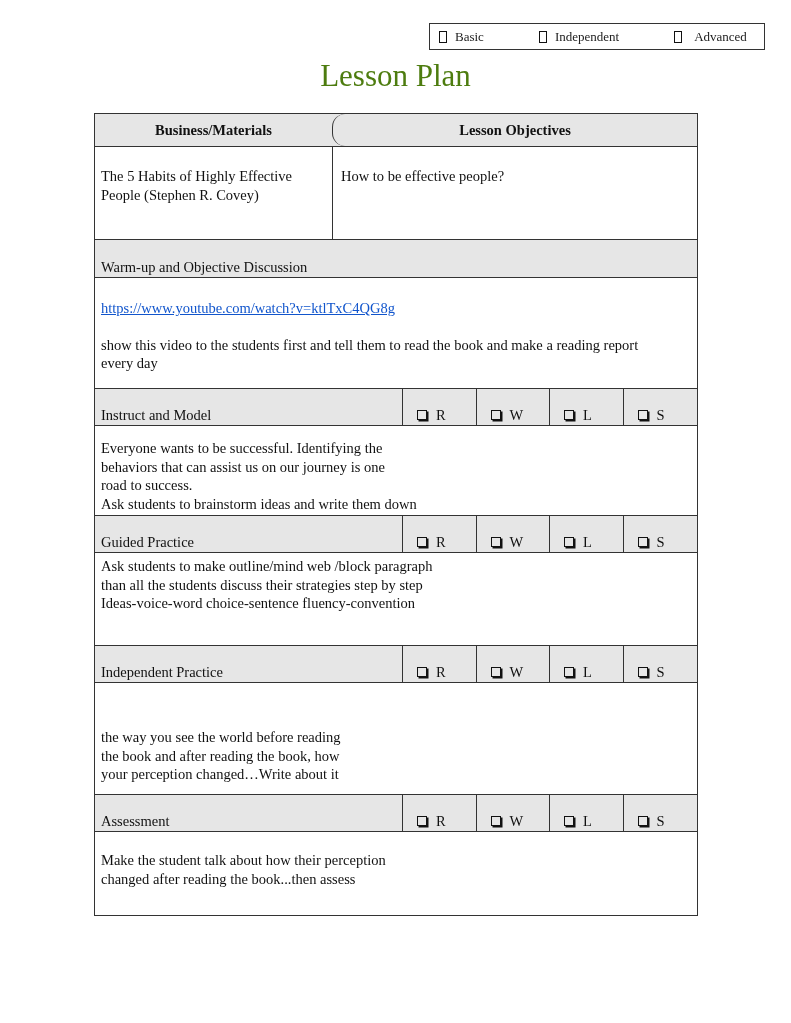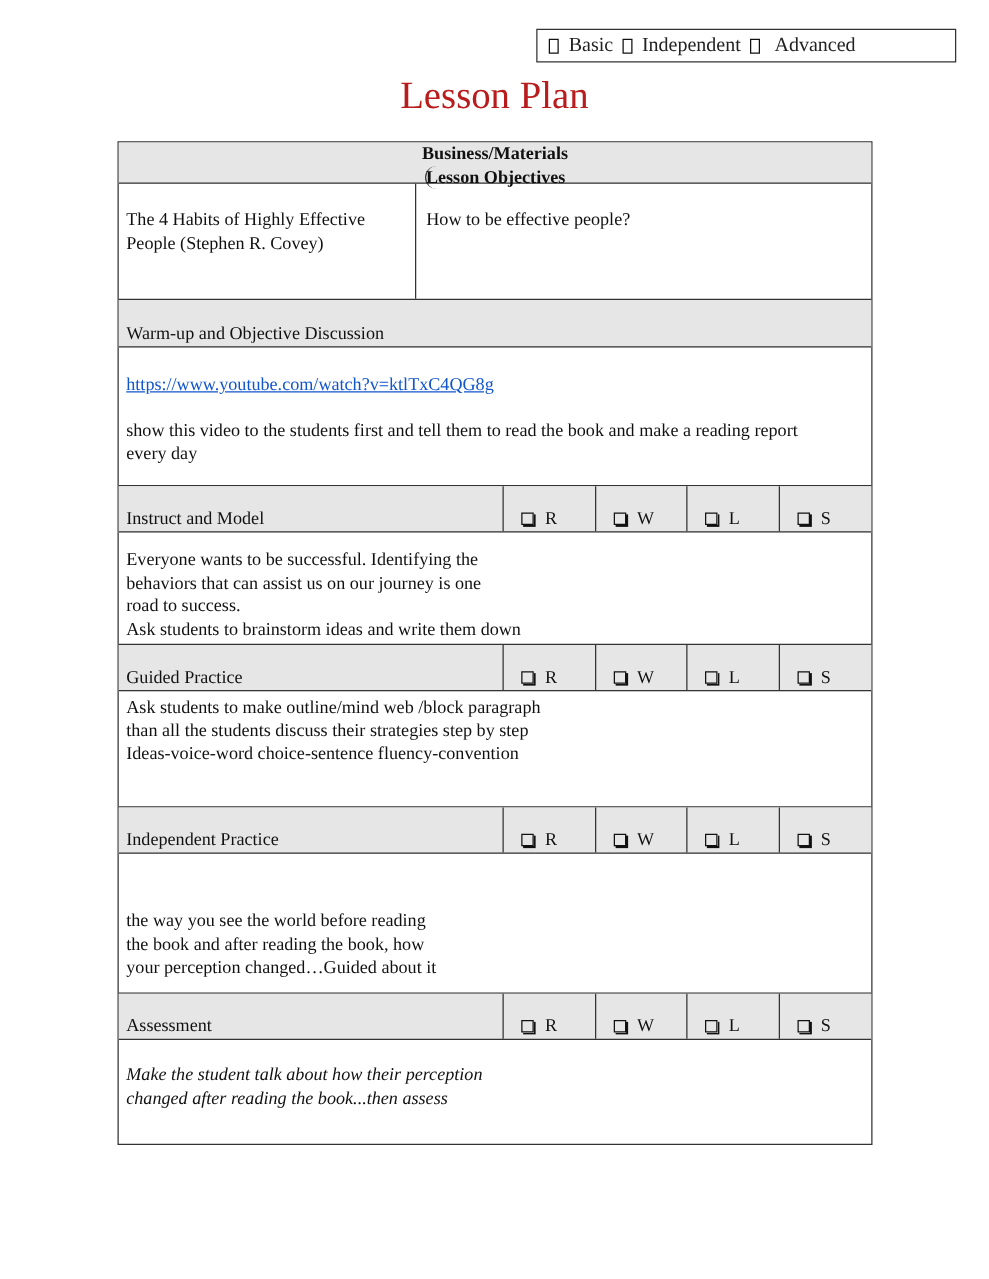--- a/index.html
+++ b/index.html
@@ -1,26 +1,26 @@
 <!DOCTYPE html>
 <html><head>
 <meta charset="utf-8">
 <style>
   html, body { margin: 0; padding: 0; background: #ffffff; }
   body { width: 791px; height: 1023px; position: relative; font-family: "Liberation Serif", serif; color: #111; overflow: hidden; }
-  .level-box { position: absolute; left: 429px; top: 23px; width: 336px; height: 27px; border: 1px solid #333; box-sizing: border-box; display: flex; align-items: center; padding-left: 9px; font-size: 16px; color: #222; }
+  .level-box { position: absolute; left: 429px; top: 23px; width: 336px; height: 27px; border: 1px solid #333; box-sizing: border-box; display: flex; align-items: center; padding-left: 9px; font-size: 13px; color: #222; gap: 48px; }
   .level-opt { display: inline-flex; align-items: center; margin-right: 7px; }
   .level-box .hbox { display: inline-block; width: 6px; height: 10px; border: 1.6px solid #111; margin-right: 8px; box-sizing: content-box; }
-  .title { position: absolute; top: 58px; left: 0; width: 791px; text-align: center; font-size: 31px; color: #b91c1c; }
+  .title { position: absolute; top: 58px; left: 0; width: 791px; text-align: center; font-size: 31px; color: #4d7c0f; }
   .tbl { position: absolute; left: 94px; top: 113px; width: 604px; border: 1.5px solid #333; box-sizing: border-box; }
   .row { display: flex; border-bottom: 1.5px solid #333; box-sizing: border-box; }
   .row:last-child { border-bottom: none; }
   .hdr { background: #e6e6e6; }
   .cell { box-sizing: border-box; font-size: 14.5px; line-height: 18.5px; }
-  .bm-head { height: 33px; align-items: center; font-weight: bold; flex-direction: column; }
+  .bm-head { height: 33px; align-items: center; font-weight: bold; }
   .bm-head .c1 { width: 237px; text-align: center; }
   .bm-head .c2 { flex: 1; text-align: center; border-left: 1.5px solid #333; height: 100%; display: flex; align-items: center; justify-content: center; border-radius: 13px; }
   .bm-body { height: 93px; }
   .bm-body .c1 { width: 237px; padding: 20px 6px 0 6px; }
   .bm-body .c2 { flex: 1; padding: 20px 8px 0 8px; border-left: 1.5px solid #333; }
   .sec-head { height: 37px; align-items: flex-end; }
   .sec-head .lbl { width: 307px; padding: 0 6px 1px 6px; margin-top: 19px; }
   .sec-head .rw { width: 73.5px; border-left: 1.5px solid #333; height: 100%; display: flex; align-items: flex-end; padding: 0 0 1px 14px; box-sizing: border-box; }
   .chk { display: inline-block; width: 8px; height: 8px; border: 1.4px solid #111; margin-right: 9px; margin-bottom: 4px; box-shadow: 1.5px 1.5px 0 #111; }
   .warm-head { height: 37px; display: flex; align-items: flex-end; padding: 0 6px 1px 6px; }
@@ -48,21 +48,21 @@
 <div class="title">Lesson Plan</div>
 
 <div class="tbl">
 
   <div class="row hdr bm-head">
     <div class="cell c1">Business/Materials</div>
     <div class="cell c2">Lesson Objectives</div>
   </div>
   <div class="row bm-body">
     <div class="cell c1">
-      <div>The 4 Habits of Highly Effective</div>
+      <div>The 5 Habits of Highly Effective</div>
       <div>People (Stephen R. Covey)</div>
     </div>
     <div class="cell c2">How to be effective people?</div>
   </div>
 
   <div class="row hdr">
     <div class="cell warm-head">Warm-up and Objective Discussion</div>
   </div>
   <div class="row" style="height:111px;">
     <div class="cell body-txt" style="padding-top:21px;">
@@ -144,21 +144,21 @@
       </div>
     <div class="cell rw">
         <span class="chk"></span>
         <span>S</span>
       </div>
   </div>
   <div class="row" style="height:112px;">
     <div class="cell body-txt" style="padding-top:18px;margin-top:27px;">
       <div>the way you see the world before reading</div>
       <div>the book and after reading the book, how</div>
-      <div>your perception changed…Guided about it</div>
+      <div>your perception changed…Write about it</div>
     </div>
   </div>
 
   <div class="row hdr sec-head">
     <div class="cell lbl">Assessment</div>
     <div class="cell rw">
         <span class="chk"></span>
         <span>R</span>
       </div>
     <div class="cell rw">
@@ -168,19 +168,19 @@
     <div class="cell rw">
         <span class="chk"></span>
         <span>L</span>
       </div>
     <div class="cell rw">
         <span class="chk"></span>
         <span>S</span>
       </div>
   </div>
   <div class="row" style="height:83px;">
-    <div class="cell body-txt" style="padding-top:19px;font-style:italic;">
+    <div class="cell body-txt" style="padding-top:19px;">
       <div>Make the student talk about how their perception</div>
       <div>changed after reading the book...then assess</div>
     </div>
   </div>
 
 </div>
 
 </body></html>

